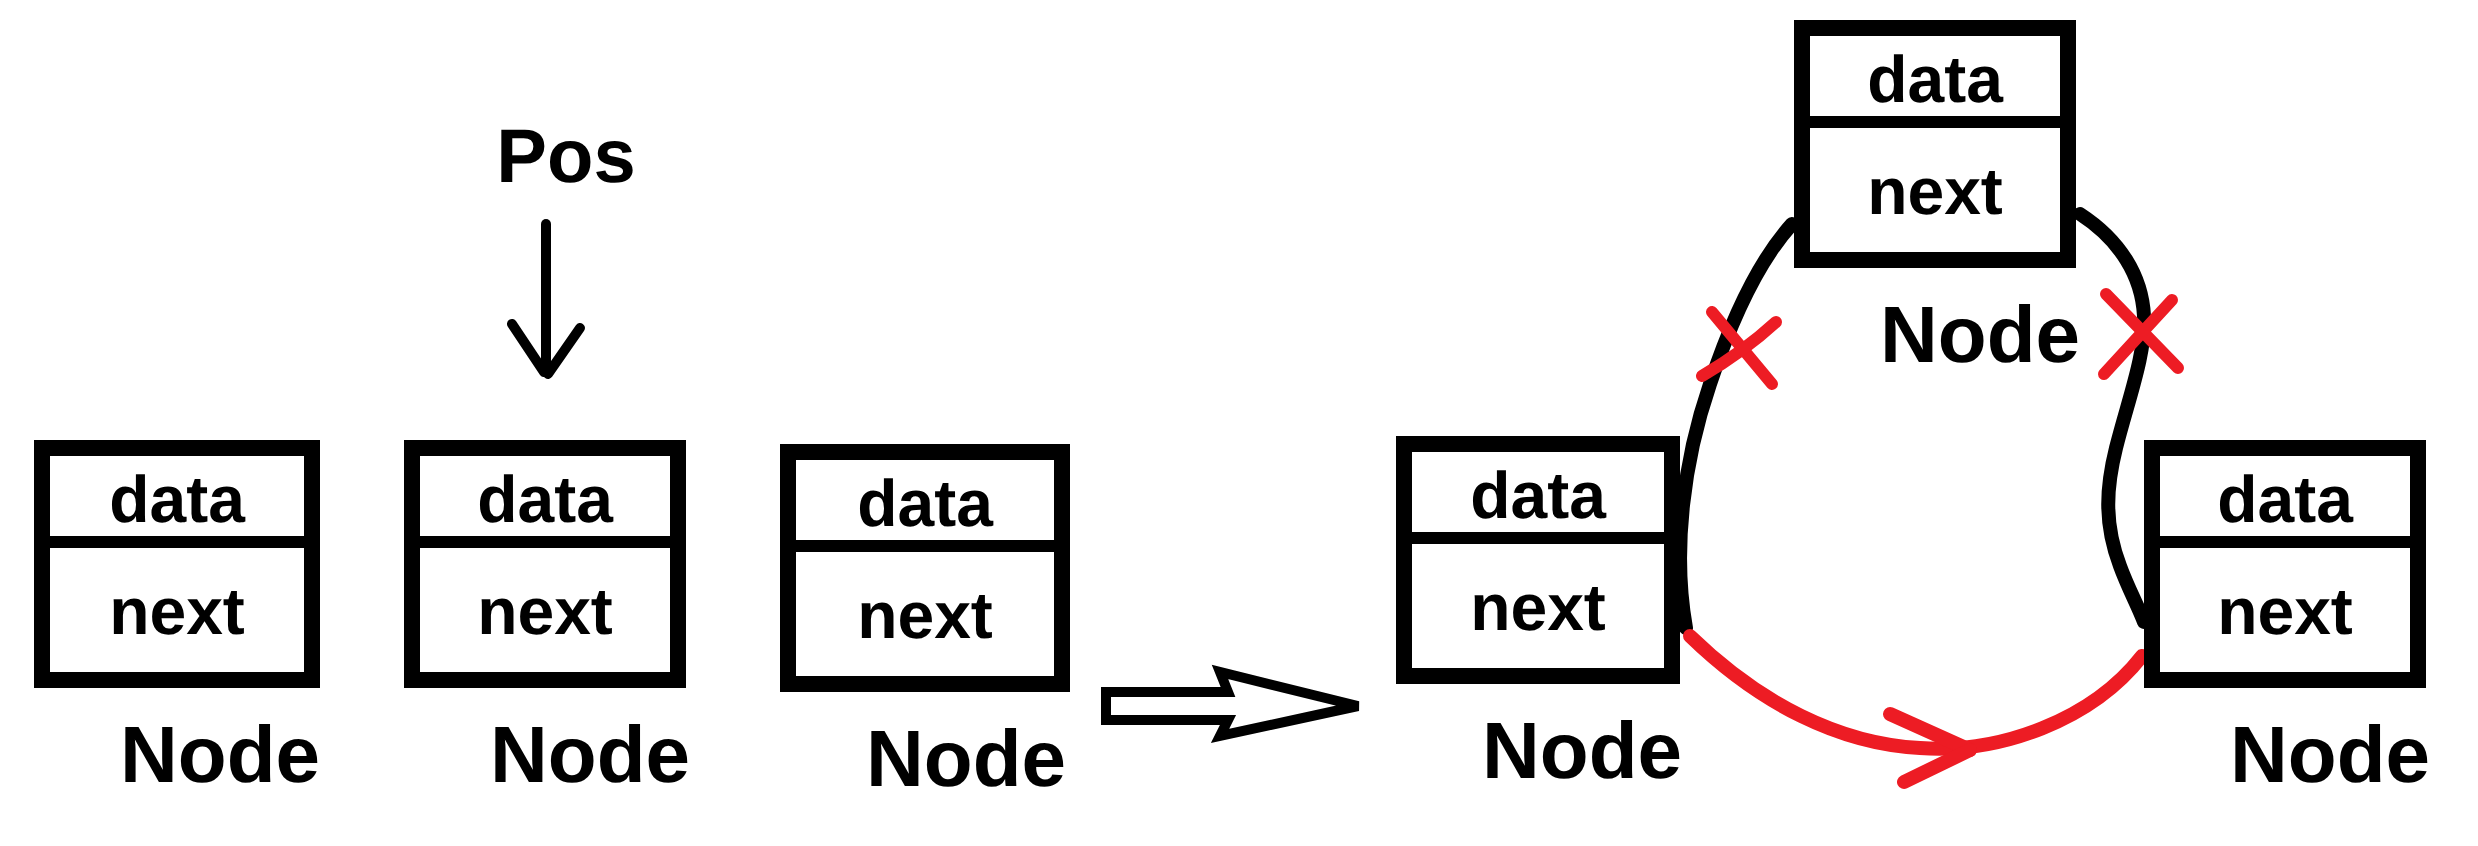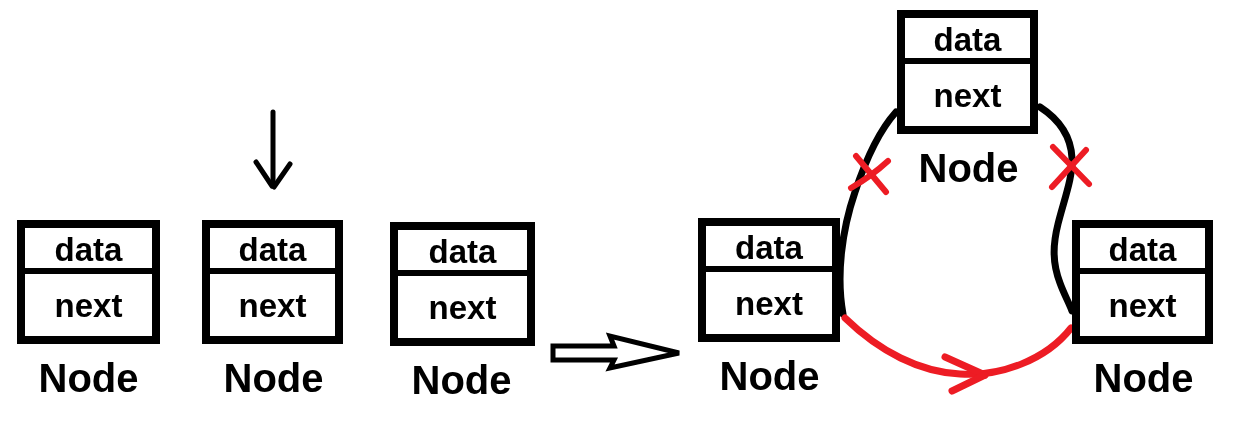--- a/index.html
+++ b/index.html
@@ -55,21 +55,21 @@
   }
   .cell-next {
     flex: 1 1 auto;
     font-weight: bold;
   }
   .caption {
     position: absolute;
     left: -8px;
     top: 130px;
     width: 143px;
-    text-align: center;
+    text-align: right;
     font-weight: bold;
     font-size: 40px;
     line-height: 1;
     color: var(--ink);
     white-space: nowrap;
   }
 
   .pos-label {
     position: absolute;
     left: 233px;
@@ -116,20 +116,21 @@
       <path class="stroke-red" stroke-width="6" stroke-linecap="round" d="M1086,150 L1052,187"></path>
     </g>
 
     <g>
       <path class="stroke-red" stroke-width="7" stroke-linecap="round" d="M845,318 C880,352 920,372 960,374 C1000,377 1046,360 1071,328"></path>
       <path class="stroke-red" stroke-width="7" stroke-linecap="round" d="M945,357 L985,375"></path>
       <path class="stroke-red" stroke-width="7" stroke-linecap="round" d="M952,391 L985,375"></path>
     </g>
   </svg>
 
+  <div class="pos-label">Pos</div>
 
   <div class="node" style="left:17px; top:220px; width:143px;">
     <div class="cell cell-data">data</div>
     <div class="cell cell-next">next</div>
     <div class="caption">Node</div>
   </div>
 
   <div class="node" style="left:202px; top:220px; width:141px;">
     <div class="cell cell-data">data</div>
     <div class="cell cell-next">next</div>

